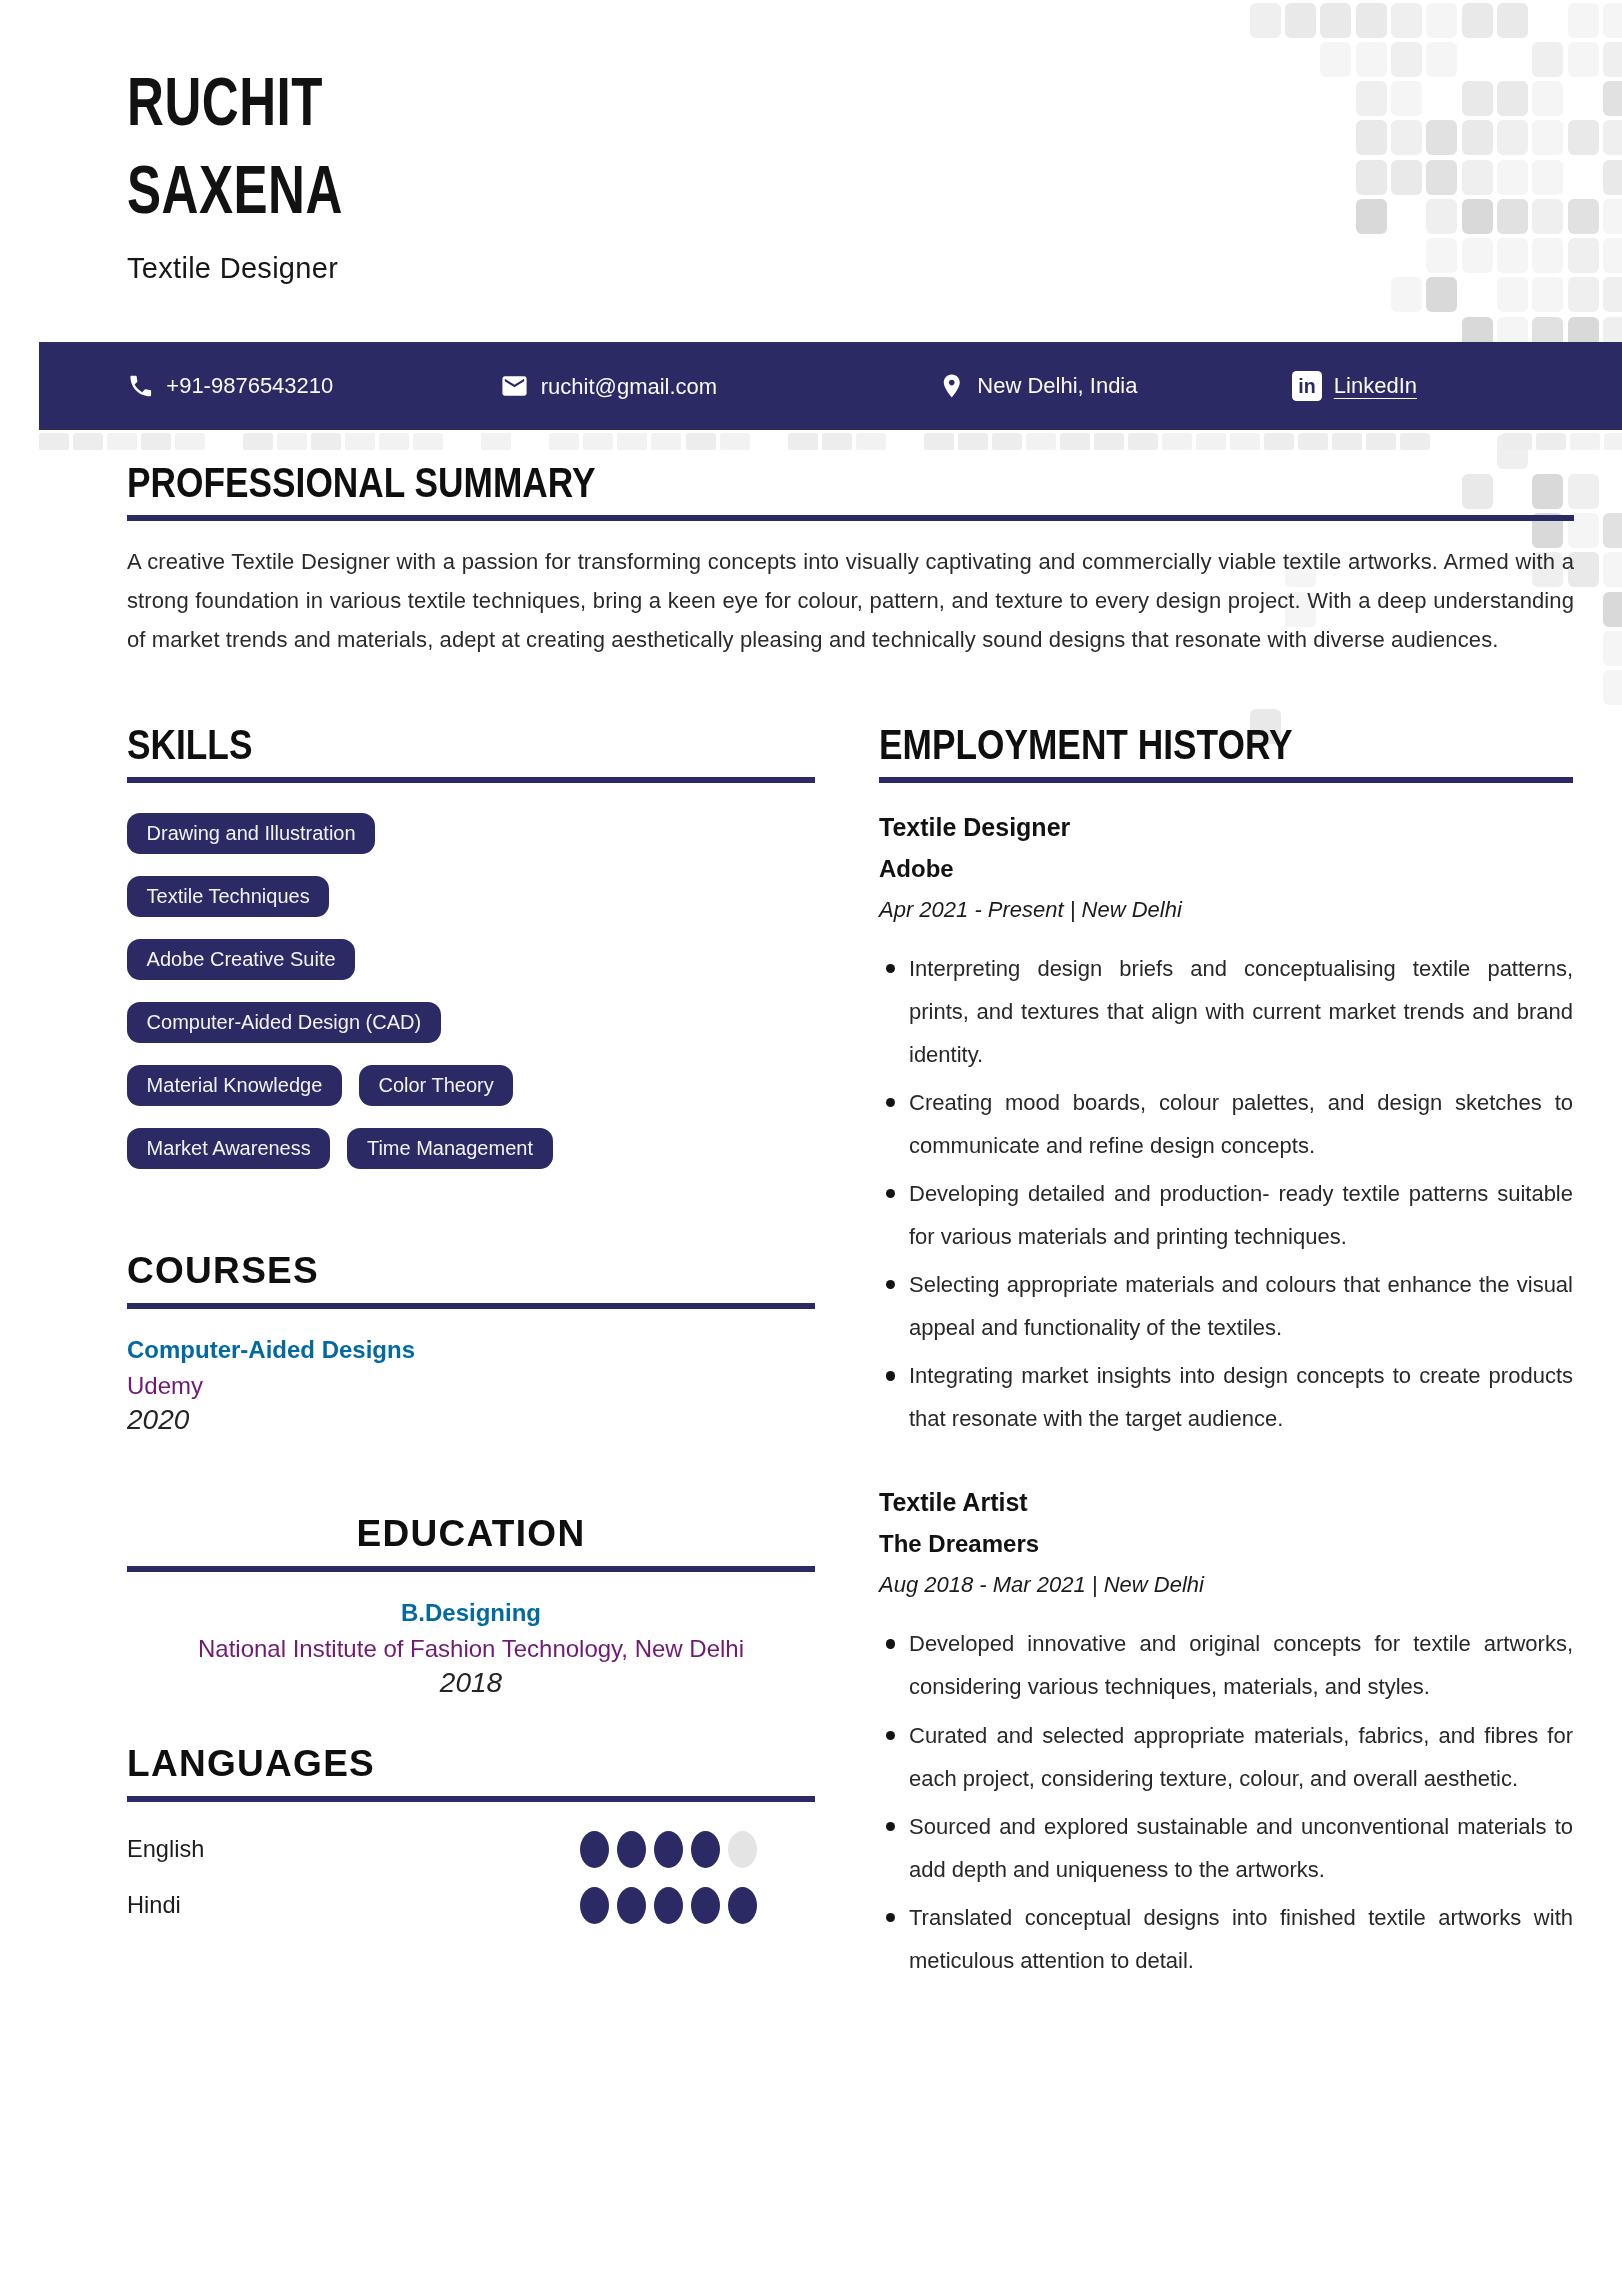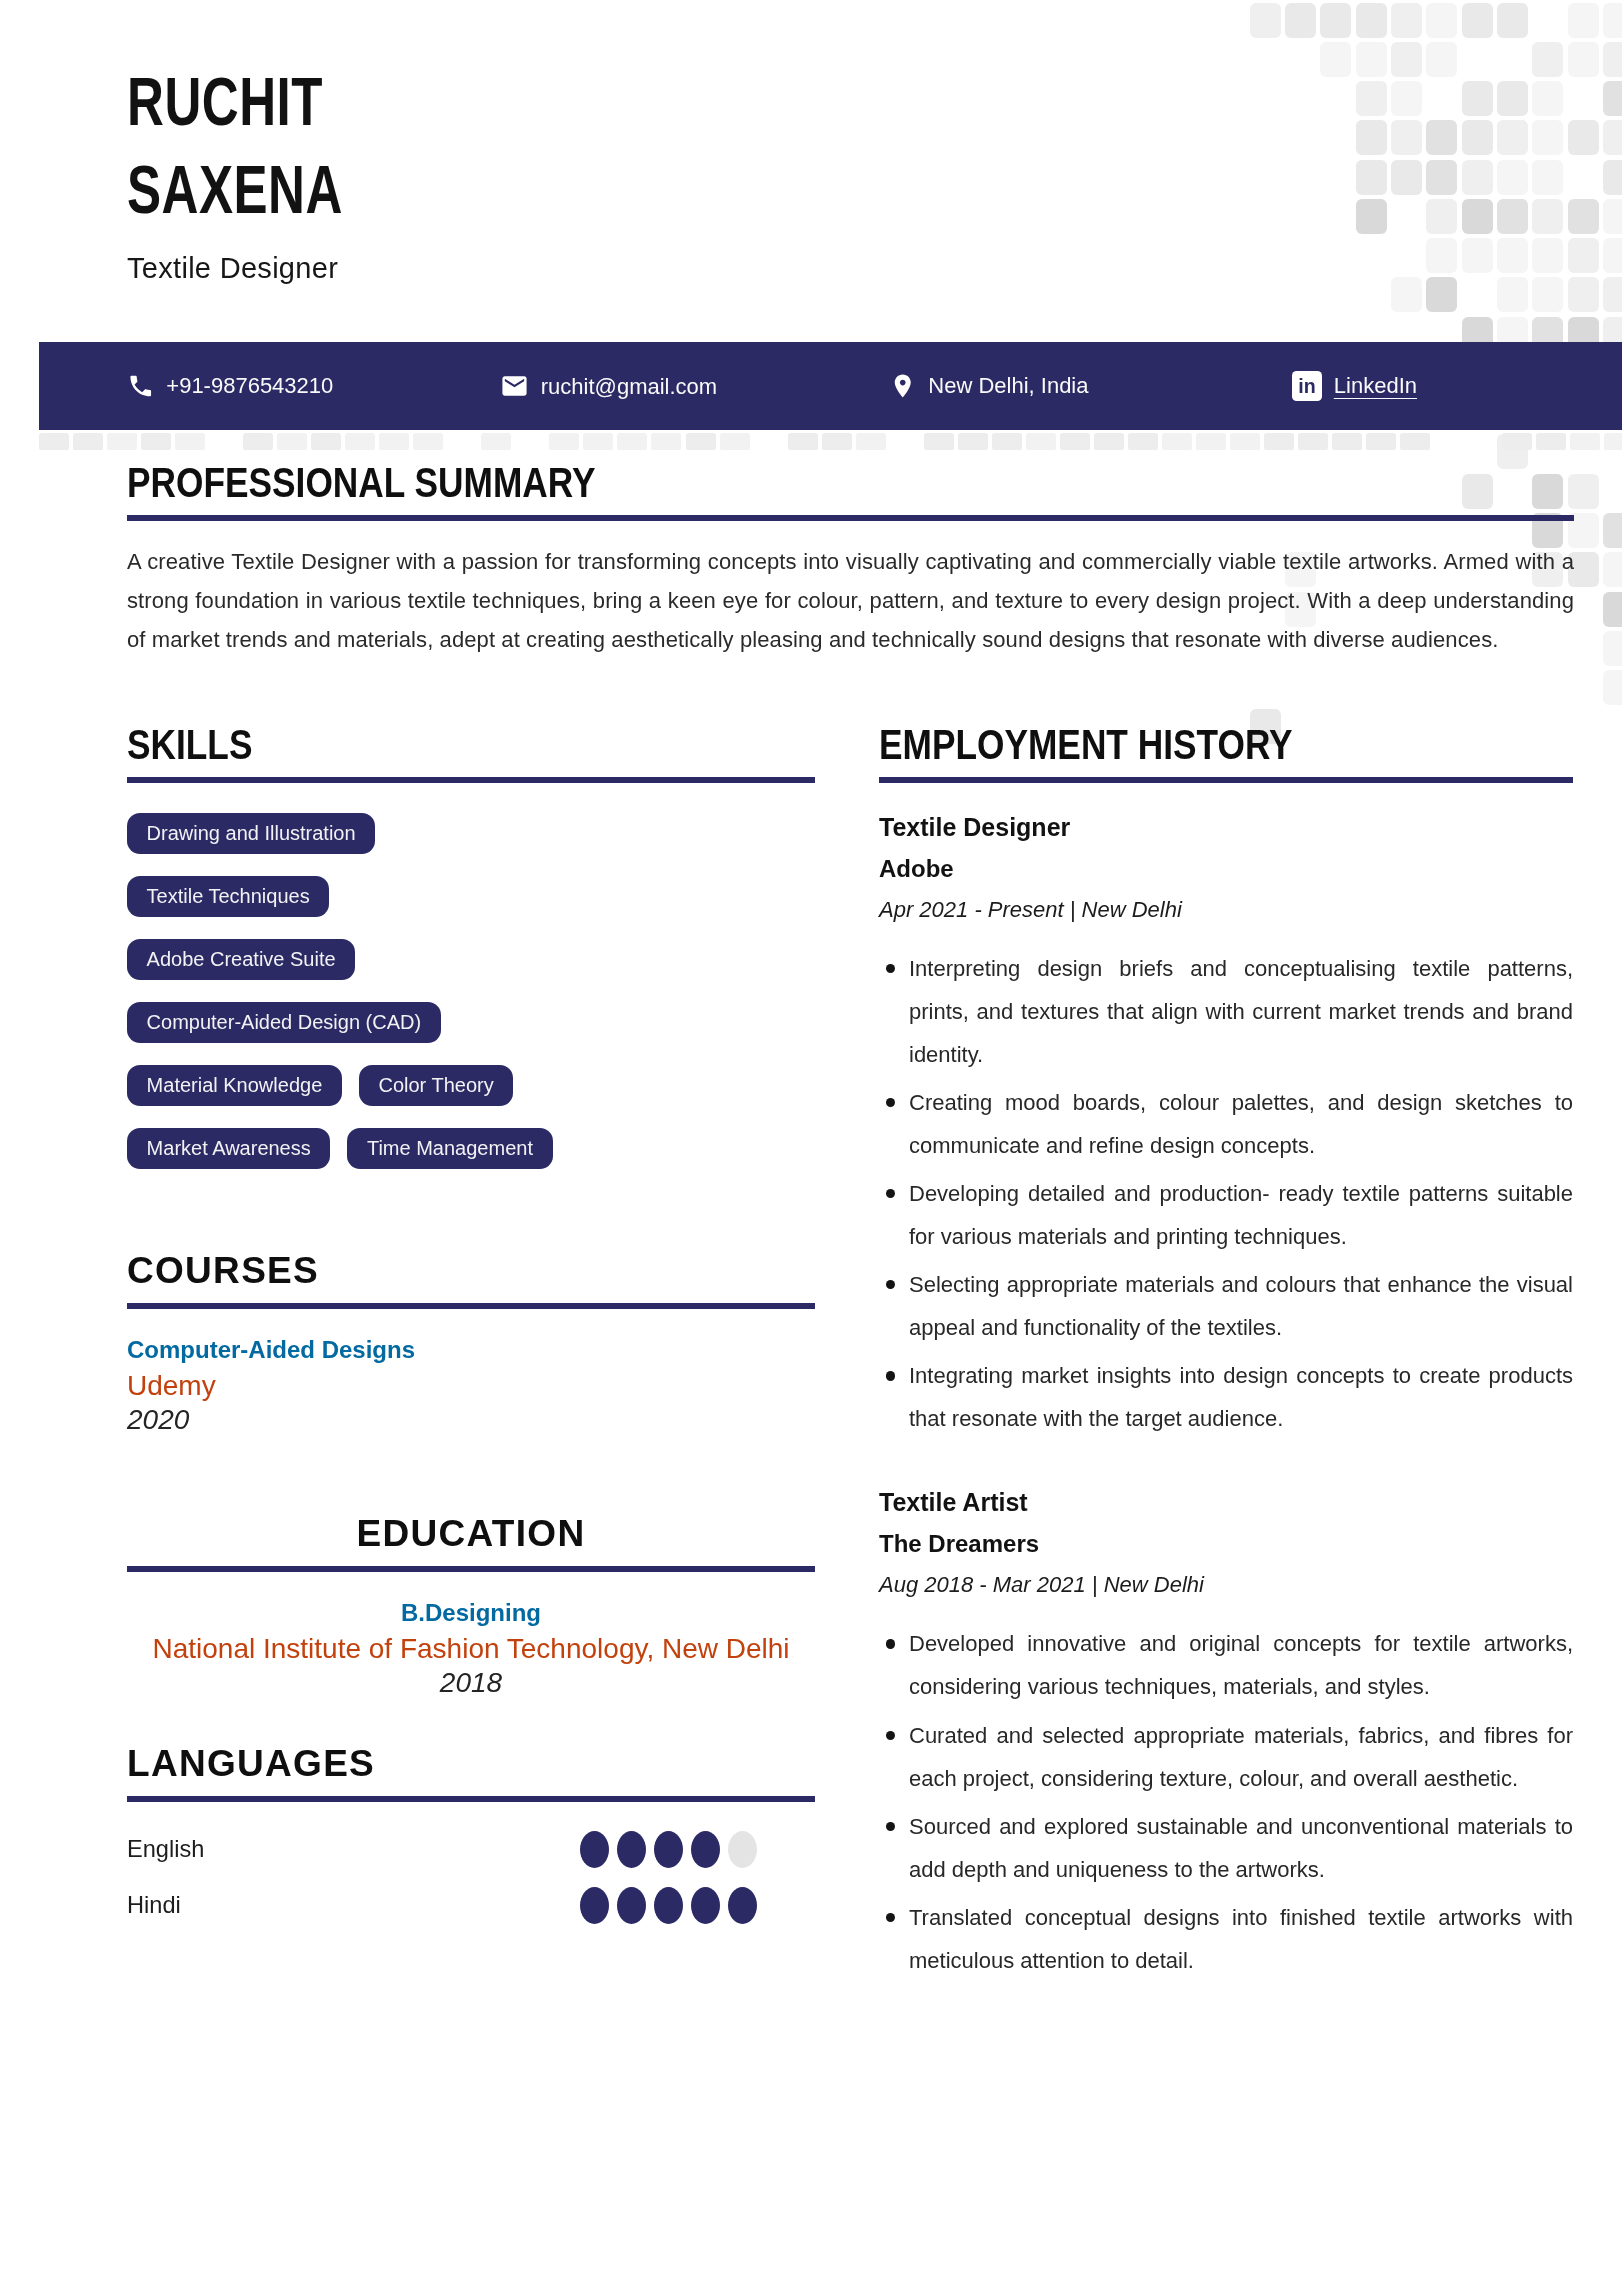--- a/index.html
+++ b/index.html
@@ -35,21 +35,21 @@
     background:#2b2a64;z-index:2;
   }
   .contact-item{
     position:absolute;top:50%;transform:translateY(-50%);
     display:flex;align-items:center;gap:11.8px;
     color:#fafafa;font-size:22px;white-space:nowrap;
   }
   .contact-item svg{display:block;}
   .ci-phone{left:88px;}
   .ci-email{left:461px;}
-  .ci-location{left:850px;}
+  .ci-location{left:899px;}
   .ci-linkedin{left:1253px;}
   .li-badge{
     width:30px;height:30px;background:#ffffff;border-radius:4.6px;
     display:flex;align-items:center;justify-content:center;
     color:#2b2a64;font-weight:700;font-size:19.6px;letter-spacing:0;
   }
   .li-label{color:#fafafa;text-decoration:underline;text-underline-offset:4.6px;text-decoration-thickness:1.3px;}
 
   
   h2{margin:0;font-size:42px;line-height:50px;font-weight:700;color:#0f0f0f;}
@@ -77,21 +77,21 @@
     white-space:nowrap;
   }
 
   
   .section{margin-top:0;}
   .sec-courses{margin-top:77px;}
   .sec-education{margin-top:72px;text-align:center;}
   .sec-languages{margin-top:39px;}
   .item{margin-top:22px;}
   .item-name{font-size:24px;font-weight:700;color:#0369a1;line-height:38px;}
-  .item-sub{font-size:28px;color:#c2410c;line-height:34px;}
+  .item-sub{font-size:24px;color:#701a75;line-height:34px;}
   .item-year{font-size:28px;font-style:italic;color:#242424;line-height:34px;}
 
   
   .lang-rows{margin-top:27.5px;}
   .lang-row{display:flex;align-items:center;height:39px;margin-bottom:17px;}
   .lang-name{font-size:23.6px;color:#1d1d1d;width:453px;}
   .lang-dots{display:flex;gap:7.9px;align-items:center;}
   .dot{width:29px;height:37px;border-radius:50%;}
 
   

